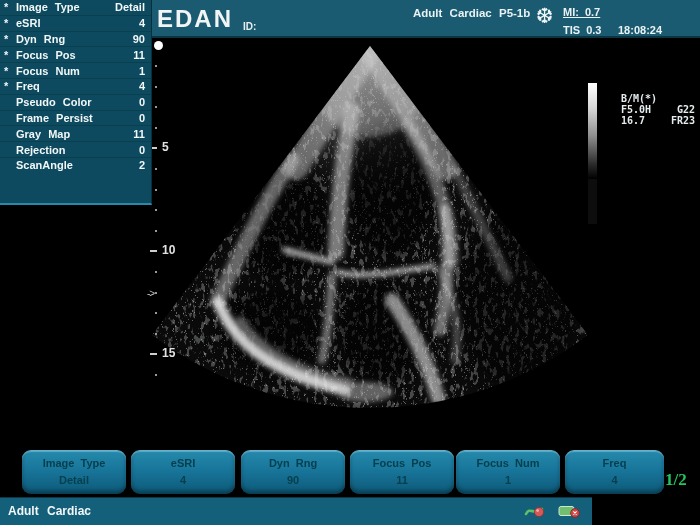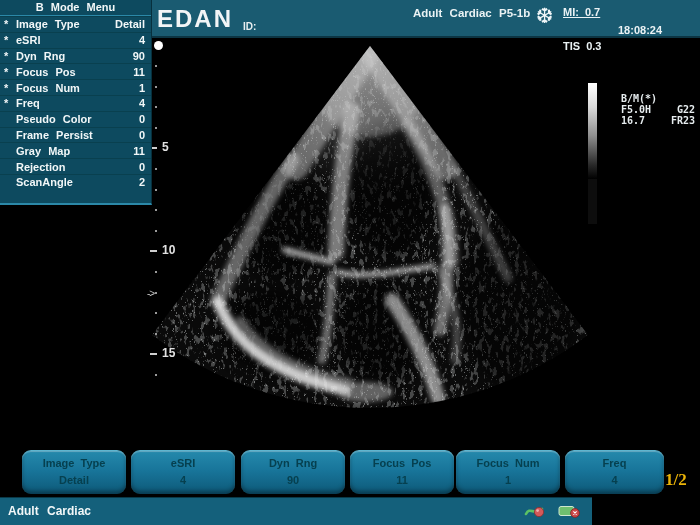--- a/index.html
+++ b/index.html
@@ -7,21 +7,21 @@
           font-family:"Liberation Sans","DejaVu Sans",sans-serif;font-weight:bold;}
 
   
   .header{position:absolute;left:0;top:0;width:700px;height:38px;background:#1a5b71;
           border-bottom:2px solid #0c3543;box-sizing:border-box;z-index:3;padding-left:20px;}
   .logo{position:absolute;left:157px;top:5px;font-size:24px;letter-spacing:2px;color:#f2f5f6;}
   .id-label{position:absolute;left:243px;top:21px;font-size:10px;color:#e8eef0;}
   .preset-top{position:absolute;left:413px;top:7px;font-size:11.5px;color:#eaf2f4;word-spacing:4px;}
   .freeze-icon{position:absolute;left:536px;top:4px;font-size:21px;color:#f0f6f8;font-weight:normal;}
   .mi{position:absolute;left:563px;top:6px;font-size:11px;color:#eaf2f4;word-spacing:3px;text-decoration:underline;}
-  .tis{position:absolute;left:563px;top:24px;font-size:11px;color:#eaf2f4;word-spacing:3px;margin-top:16px;}
+  .tis{position:absolute;left:563px;top:24px;font-size:11px;color:#eaf2f4;word-spacing:3px;}
   .clock{position:absolute;left:618px;top:24px;font-size:11px;color:#eaf2f4;}
 
   
   .menu{position:absolute;left:0;top:0;width:152px;height:205px;background:#0d4a5f;
         border-bottom:2px solid #2b88a8;border-right:1px solid #07303d;box-sizing:border-box;z-index:5;}
   .menu-title{height:14px;padding-top:1px;text-align:center;font-size:11px;color:#f2f7f8;
               border-bottom:1px solid #2b88a8;word-spacing:4px;}
   .menu-row{display:flex;align-items:center;height:14.8px;border-top:1px solid #09404f;
             font-size:11px;color:#f2f7f8;cursor:default;}
   .menu-row:first-of-type{border-top:none;}
@@ -52,21 +52,21 @@
   .graybar-tail{position:absolute;left:588px;top:179px;width:9px;height:45px;background:#0d0d0d;z-index:2;}
 
   
   .softkey{position:absolute;top:450px;height:43px;border-radius:9px;z-index:4;
            background:linear-gradient(180deg,#2589ac 0%,#18759a 45%,#0d5978 100%);
            border-top:1px solid #5fb5cf;
            box-shadow:inset 0 1px 1px rgba(255,255,255,.3), inset 0 -3px 4px rgba(0,0,0,.35), 0 1px 2px rgba(0,0,0,.6);
            color:#06404f;font-size:11px;text-align:center;cursor:pointer;word-spacing:3px;}
   .softkey .sk-label{margin-top:6px;}
   .softkey .sk-value{margin-top:5px;}
-  .page-ind{position:absolute;left:665px;top:470px;z-index:4;color:#eab308;
+  .page-ind{position:absolute;left:665px;top:470px;z-index:4;color:#22c55e;
             font-family:"Liberation Serif","DejaVu Serif",serif;font-size:17px;font-weight:bold;}
 
   
   .statusbar{position:absolute;left:0;top:497px;width:592px;height:28px;background:#14607b;
              border-top:1px solid #0a3a49;box-sizing:border-box;z-index:4;}
   .status-preset{position:absolute;left:8px;top:6px;font-size:12px;color:#f2f7f8;word-spacing:5px;}
   .status-icons{position:absolute;right:10px;top:5px;display:flex;gap:10px;}
 </style>
 </head>
 <body>
@@ -164,21 +164,20 @@
     </div>
     <div class="row">
       <span>16.7</span>
       <span>FR23</span>
     </div>
   </div>
   <div class="graybar"></div>
   <div class="graybar-tail"></div>
 
   <div class="menu">
-    <div class="menu-title">B Mode Menu</div>
     <div class="menu-row">
       <span class="menu-star">*</span>
       <span class="menu-label">Image Type</span>
       <span class="menu-value">Detail</span>
     </div>
     <div class="menu-row">
       <span class="menu-star">*</span>
       <span class="menu-label">eSRI</span>
       <span class="menu-value">4</span>
     </div>

